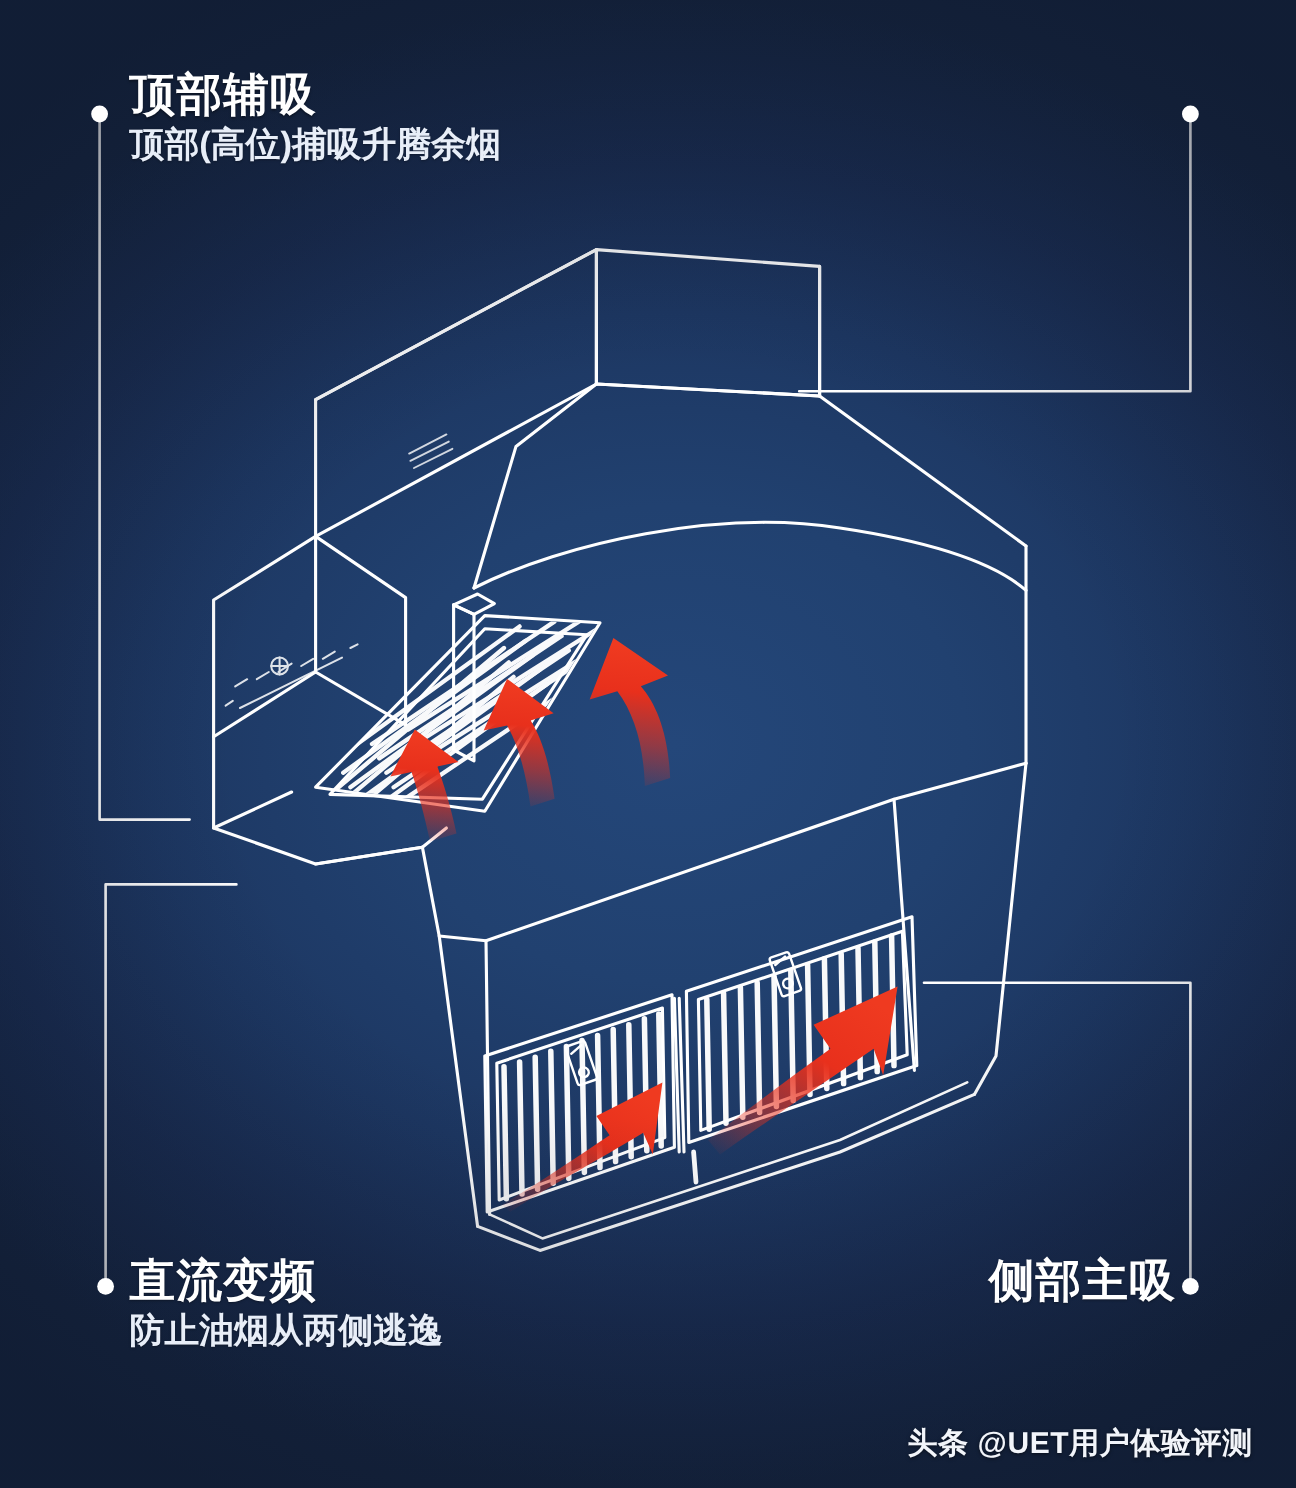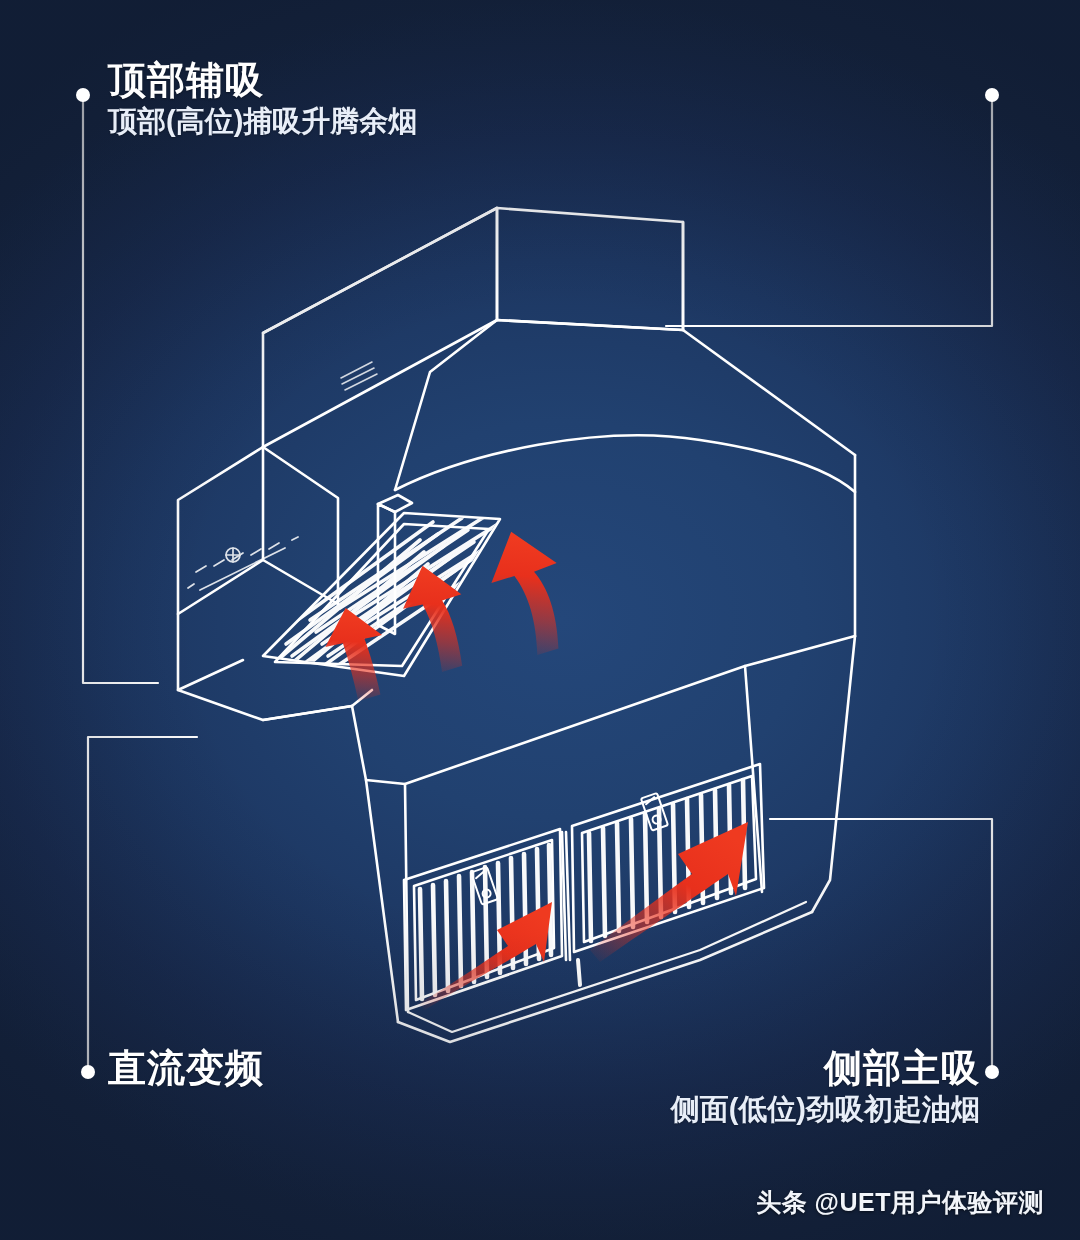--- a/index.html
+++ b/index.html
@@ -274,25 +274,25 @@
   <div id="vignette"></div>
 
   <div class="callout" id="callout-top-left">
     <div class="c-title">顶部辅吸</div>
     <div class="c-sub">顶部(高位)捕吸升腾余烟</div>
   </div>
 
 
   <div class="callout" id="callout-bottom-left">
     <div class="c-title">直流变频</div>
+    <div class="c-sub">防止油烟从两侧逃逸</div>
   </div>
 
   <div class="callout" id="callout-bottom-right">
     <div class="c-title">侧部主吸</div>
-    <div class="c-sub">侧面(低位)劲吸初起油烟</div>
   </div>
 
   <svg class="layer" viewBox="0 0 1080 1240">
     <circle cx="83" cy="95" r="7" fill="#ffffff"></circle>
     <circle cx="992" cy="95" r="7" fill="#ffffff"></circle>
     <circle cx="88" cy="1072" r="7" fill="#ffffff"></circle>
     <circle cx="992" cy="1072" r="7" fill="#ffffff"></circle>
   </svg>
 
   <div id="watermark">

